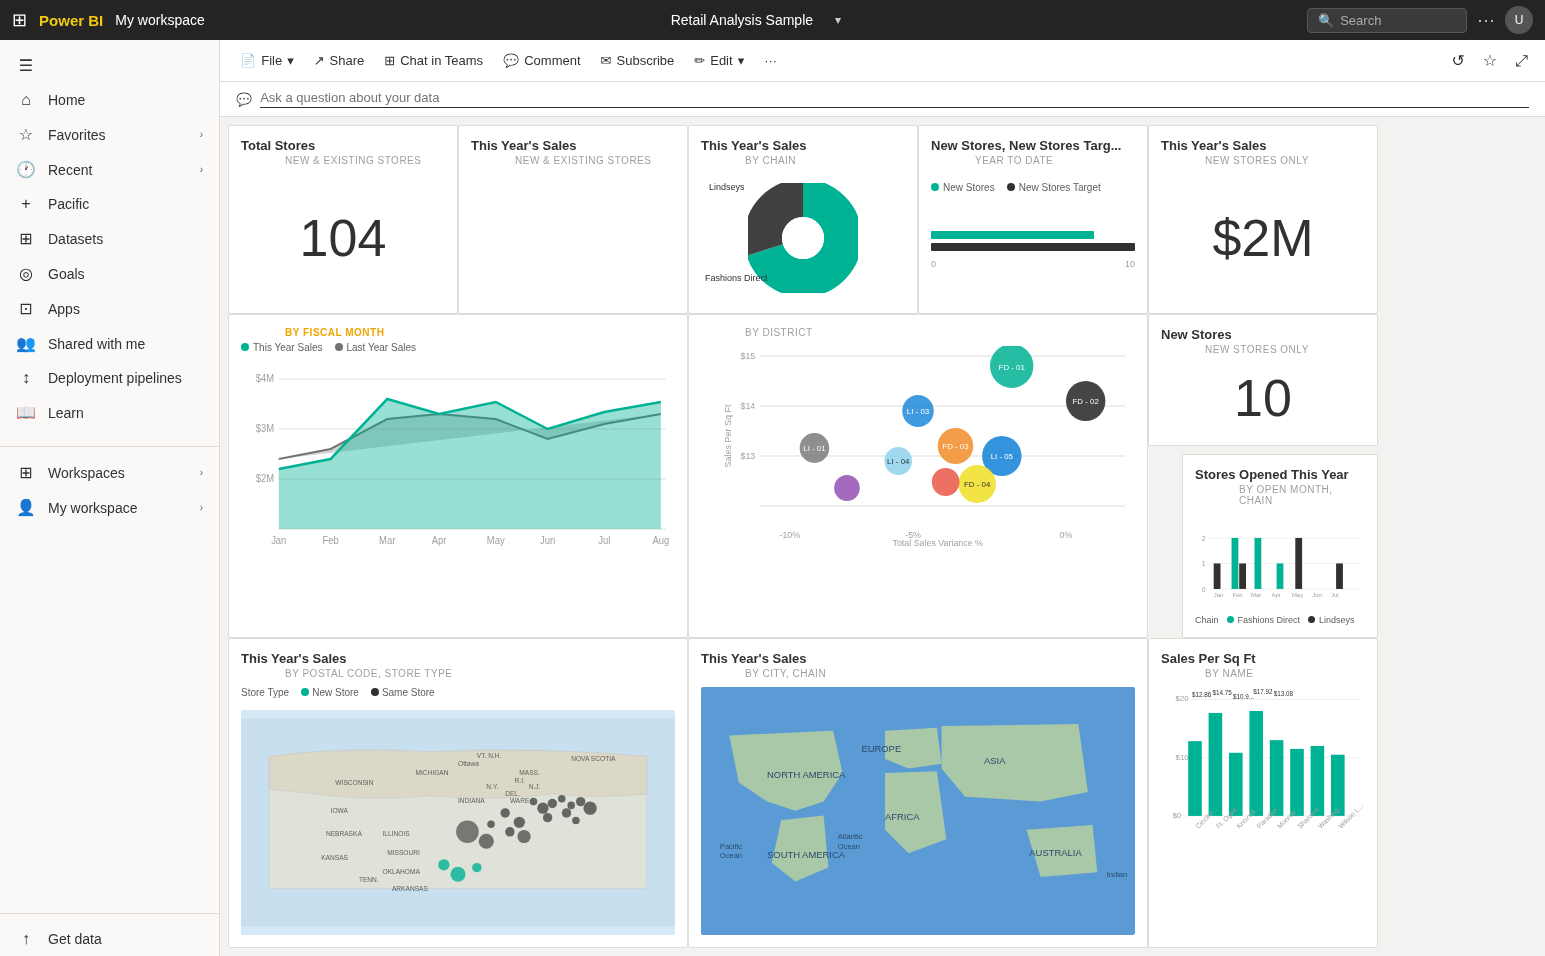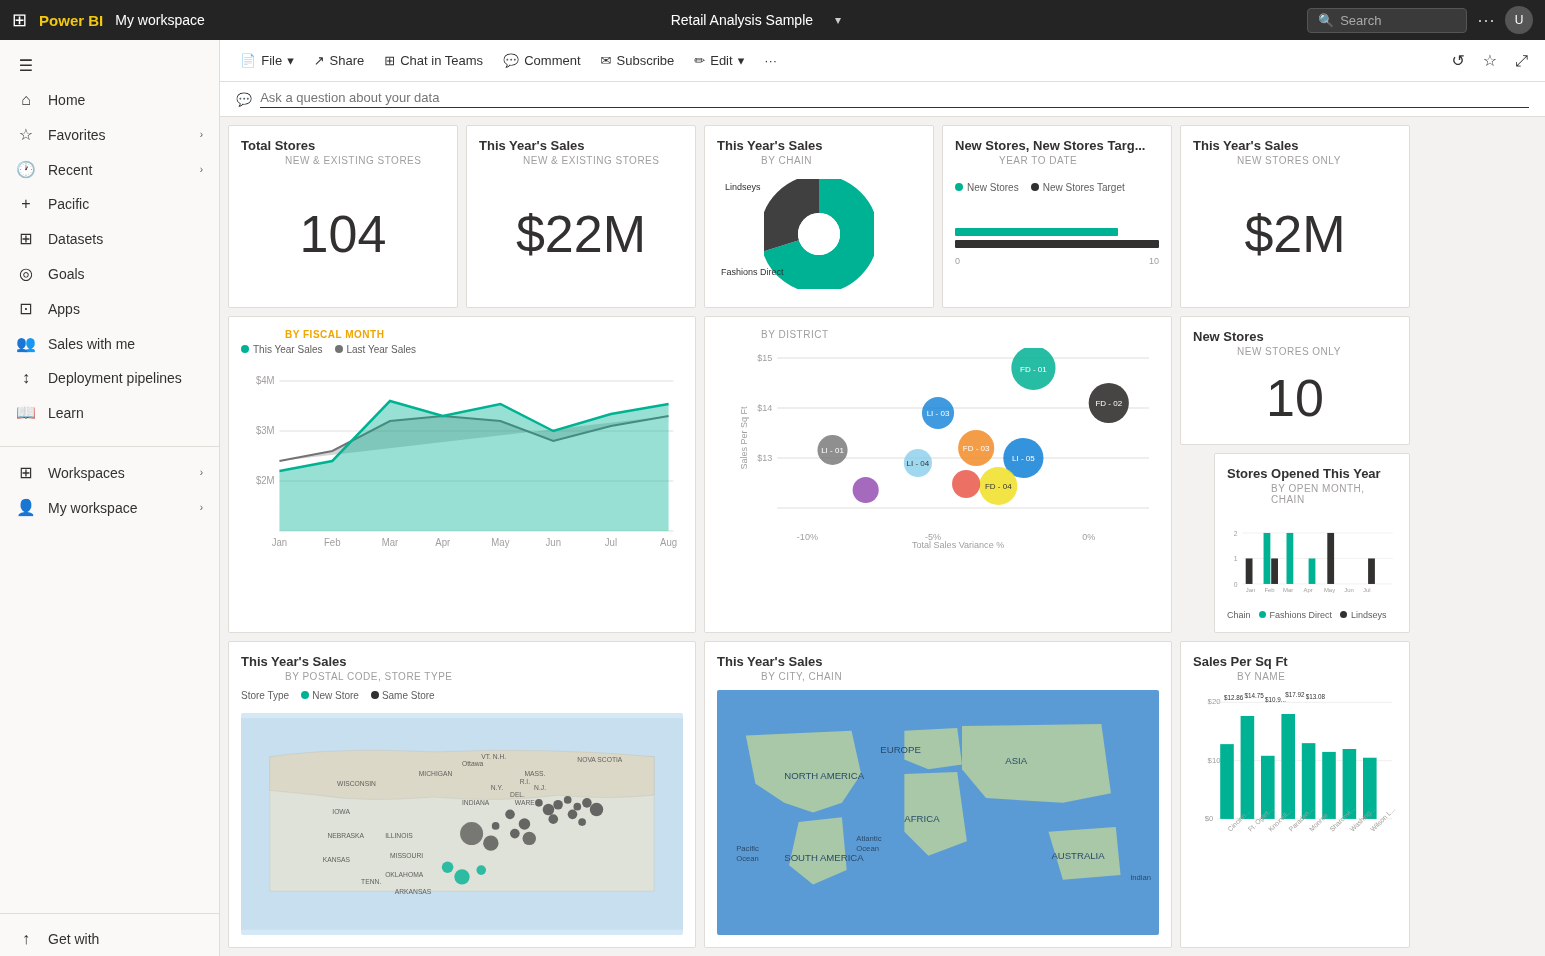--- a/index.html
+++ b/index.html
@@ -156,21 +156,21 @@
 
     
     .dashboard {
       flex: 1;
       overflow-y: auto;
       padding: 8px;
       background: #f3f2f1;
       display: grid;
       grid-template-columns: 230px 230px 230px 230px 230px;
       grid-template-rows: auto auto auto;
-      gap: 8px;
+      gap: 0;
     }
 
     .card {
       background: white;
       border: 1px solid #e0ddd9;
       border-radius: 2px;
       padding: 12px;
       display: flex;
       flex-direction: column;
       overflow: hidden;
@@ -294,21 +294,21 @@
       <div class="sidebar-item">
         <span class="icon">◎</span>
         <span class="label">Goals</span>
       </div>
       <div class="sidebar-item">
         <span class="icon">⊡</span>
         <span class="label">Apps</span>
       </div>
       <div class="sidebar-item">
         <span class="icon">👥</span>
-        <span class="label">Sales with me</span>
+        <span class="label">Shared with me</span>
       </div>
       <div class="sidebar-item">
         <span class="icon">↕</span>
         <span class="label">Deployment pipelines</span>
       </div>
       <div class="sidebar-item">
         <span class="icon">📖</span>
         <span class="label">Learn</span>
       </div>
     </div>
@@ -320,21 +320,21 @@
     </div>
     <div class="sidebar-item">
       <span class="icon">👤</span>
       <span class="label">My workspace</span>
       <span class="arrow">›</span>
     </div>
     <div style="flex:1"></div>
     <div class="sidebar-divider"></div>
     <div class="sidebar-item">
       <span class="icon">↑</span>
-      <span class="label">Get with</span>
+      <span class="label">Get data</span>
     </div>
   </div>
 
   <div class="content-area">
 
     <div class="toolbar">
       <button class="toolbar-btn">
         <span>📄</span>
         <span>File</span>
         <span>▾</span>
@@ -381,21 +381,20 @@
 
       <div class="card card-total-stores">
         <div class="card-title">Total Stores</div>
         <div class="card-subtitle">NEW &amp; EXISTING STORES</div>
         <div class="card-big-num">104</div>
       </div>
 
       <div class="card card-this-year-sales">
         <div class="card-title">This Year's Sales</div>
         <div class="card-subtitle">NEW &amp; EXISTING STORES</div>
-        <div class="card-big-num">$22M</div>
       </div>
 
       <div class="card card-chain">
         <div class="card-title">This Year's Sales</div>
         <div class="card-subtitle">BY CHAIN</div>
         <div class="pie-container">
           <svg width="110" height="110" viewBox="0 0 110 110">
 
             <circle cx="55" cy="55" r="40" fill="transparent" stroke="#00b294" stroke-width="38" stroke-dasharray="176 75" stroke-dashoffset="0" transform="rotate(-90 55 55)"></circle>
             <circle cx="55" cy="55" r="40" fill="transparent" stroke="#404040" stroke-width="38" stroke-dasharray="75 176" stroke-dashoffset="-176" transform="rotate(-90 55 55)"></circle>

